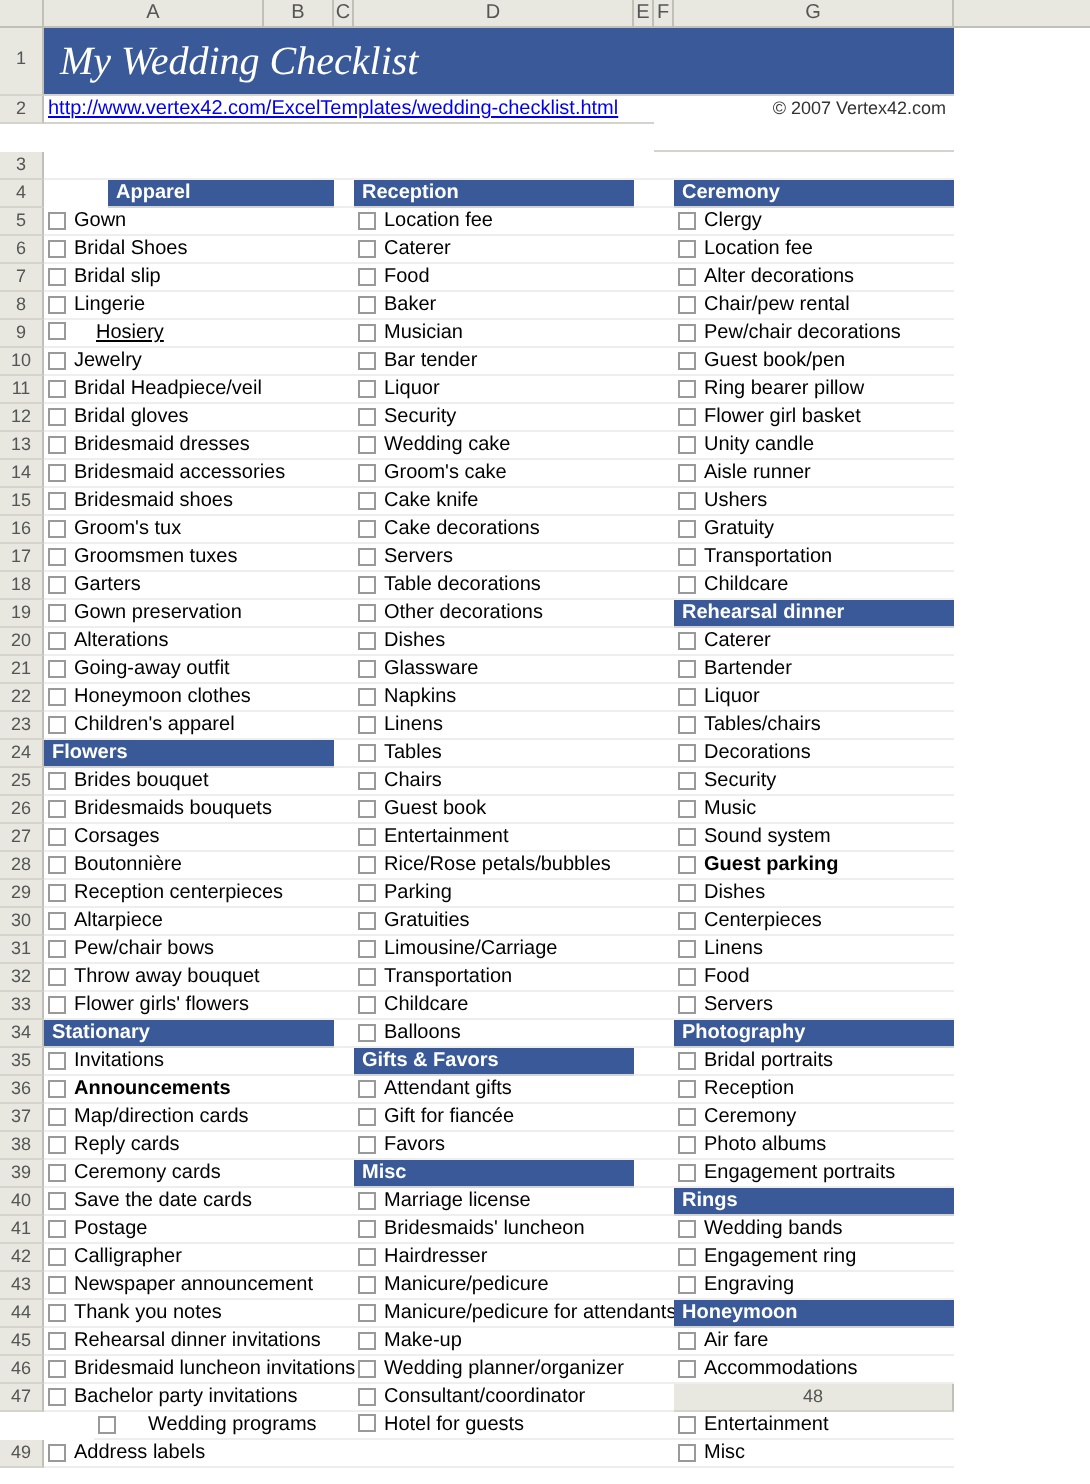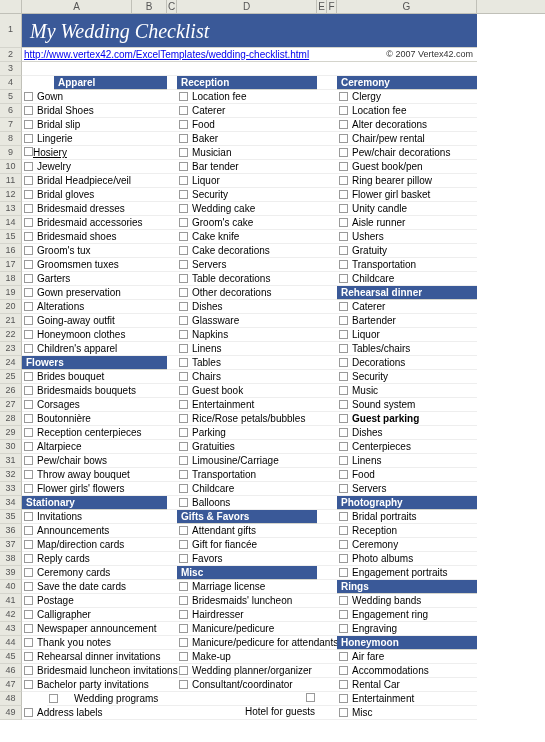--- a/index.html
+++ b/index.html
@@ -56,21 +56,21 @@
     padding: 1px 0 1px 2px;
     height: 14px;
     border-bottom: 1px solid #d4d4cc;
   }
   .copy-row {
     grid-column: 7 / 9;
     text-align: right;
     font-size: 9px;
     color: #333;
     padding: 1px 4px 1px 0;
-    height: 14px;
+    height: 28px;
     border-bottom: 1px solid #d4d4cc;
   }
   .blank-cell {
     height: 14px;
     border-bottom: 1px solid #eee;
   }
   .sec-header {
     background: #3a5998;
     color: #fff;
     font-weight: bold;
@@ -187,21 +187,21 @@
       <span style="display: inline-block; width: 9px; height: 9px; border: 1px solid rgb(153, 153, 153); background: rgb(255, 255, 255); flex-shrink: 0;"></span>
       <span>Baker</span>
     </div>
     <div class="spacer"></div>
     <div class="spacer"></div>
     <div class="cell" style="display: flex; align-items: center; gap: 4px;">
       <span style="display: inline-block; width: 9px; height: 9px; border: 1px solid rgb(153, 153, 153); background: rgb(255, 255, 255); flex-shrink: 0;"></span>
       <span>Chair/pew rental</span>
     </div>
     <div class="row-h">9</div>
-    <div class="cell" style="grid-column: 2 / 4; display: flex; align-items: flex-start; gap: 0; text-decoration: underline;">
+    <div class="cell" style="grid-column: 2 / 4; display: flex; align-items: flex-start; gap: 15px; text-decoration: underline;">
       <span style="display: inline-block; width: 9px; height: 9px; border: 1px solid rgb(153, 153, 153); background: rgb(255, 255, 255); flex-shrink: 0;"></span>
       <span>Hosiery</span>
     </div>
     <div class="spacer"></div>
     <div class="cell" style="display: flex; align-items: center; gap: 4px;">
       <span style="display: inline-block; width: 9px; height: 9px; border: 1px solid rgb(153, 153, 153); background: rgb(255, 255, 255); flex-shrink: 0;"></span>
       <span>Musician</span>
     </div>
     <div class="spacer"></div>
     <div class="spacer"></div>
@@ -604,21 +604,21 @@
     </div>
     <div class="spacer"></div>
     <div class="sec-header">Gifts &amp; Favors</div>
     <div class="spacer"></div>
     <div class="spacer"></div>
     <div class="cell" style="display: flex; align-items: center; gap: 4px;">
       <span style="display: inline-block; width: 9px; height: 9px; border: 1px solid rgb(153, 153, 153); background: rgb(255, 255, 255); flex-shrink: 0;"></span>
       <span>Bridal portraits</span>
     </div>
     <div class="row-h">36</div>
-    <div class="cell" style="grid-column: 2 / 4; display: flex; align-items: center; gap: 4px;">
+    <div class="cell" style="grid-column: 2 / 4; display: flex; align-items: center; gap: 4px; font-weight: bold;">
       <span style="display: inline-block; width: 9px; height: 9px; border: 1px solid rgb(153, 153, 153); background: rgb(255, 255, 255); flex-shrink: 0;"></span>
       <span>Announcements</span>
     </div>
     <div class="spacer"></div>
     <div class="cell" style="display: flex; align-items: center; gap: 4px;">
       <span style="display: inline-block; width: 9px; height: 9px; border: 1px solid rgb(153, 153, 153); background: rgb(255, 255, 255); flex-shrink: 0;"></span>
       <span>Attendant gifts</span>
     </div>
     <div class="spacer"></div>
     <div class="spacer"></div>
@@ -782,31 +782,27 @@
       <span style="display: inline-block; width: 9px; height: 9px; border: 1px solid rgb(153, 153, 153); background: rgb(255, 255, 255); flex-shrink: 0;"></span>
       <span>Bachelor party invitations</span>
     </div>
     <div class="spacer"></div>
     <div class="cell" style="display: flex; align-items: center; gap: 4px;">
       <span style="display: inline-block; width: 9px; height: 9px; border: 1px solid rgb(153, 153, 153); background: rgb(255, 255, 255); flex-shrink: 0;"></span>
       <span>Consultant/coordinator</span>
     </div>
     <div class="spacer"></div>
     <div class="spacer"></div>
-    <div class="cell" style="display: flex; align-items: center; gap: 4px;">
-      <span style="display: inline-block; width: 9px; height: 9px; border: 1px solid rgb(153, 153, 153); background: rgb(255, 255, 255); flex-shrink: 0;"></span>
-      <span>Rental Car</span>
-    </div>
     <div class="row-h">48</div>
     <div class="cell" style="grid-column: 2 / 4; display: flex; align-items: center; gap: 16px; margin-left: 25px;">
       <span style="display: inline-block; width: 9px; height: 9px; border: 1px solid rgb(153, 153, 153); background: rgb(255, 255, 255); flex-shrink: 0;"></span>
       <span>Wedding programs</span>
     </div>
     <div class="spacer"></div>
-    <div class="cell" style="display: flex; align-items: flex-end; gap: 4px; flex-direction: column;">
+    <div class="cell" style="display: flex; align-items: flex-start; gap: 4px;">
       <span style="display: inline-block; width: 9px; height: 9px; border: 1px solid rgb(153, 153, 153); background: rgb(255, 255, 255); flex-shrink: 0;"></span>
       <span>Hotel for guests</span>
     </div>
     <div class="spacer"></div>
     <div class="spacer"></div>
     <div class="cell" style="display: flex; align-items: center; gap: 4px;">
       <span style="display: inline-block; width: 9px; height: 9px; border: 1px solid rgb(153, 153, 153); background: rgb(255, 255, 255); flex-shrink: 0;"></span>
       <span>Entertainment</span>
     </div>
     <div class="row-h">49</div>

